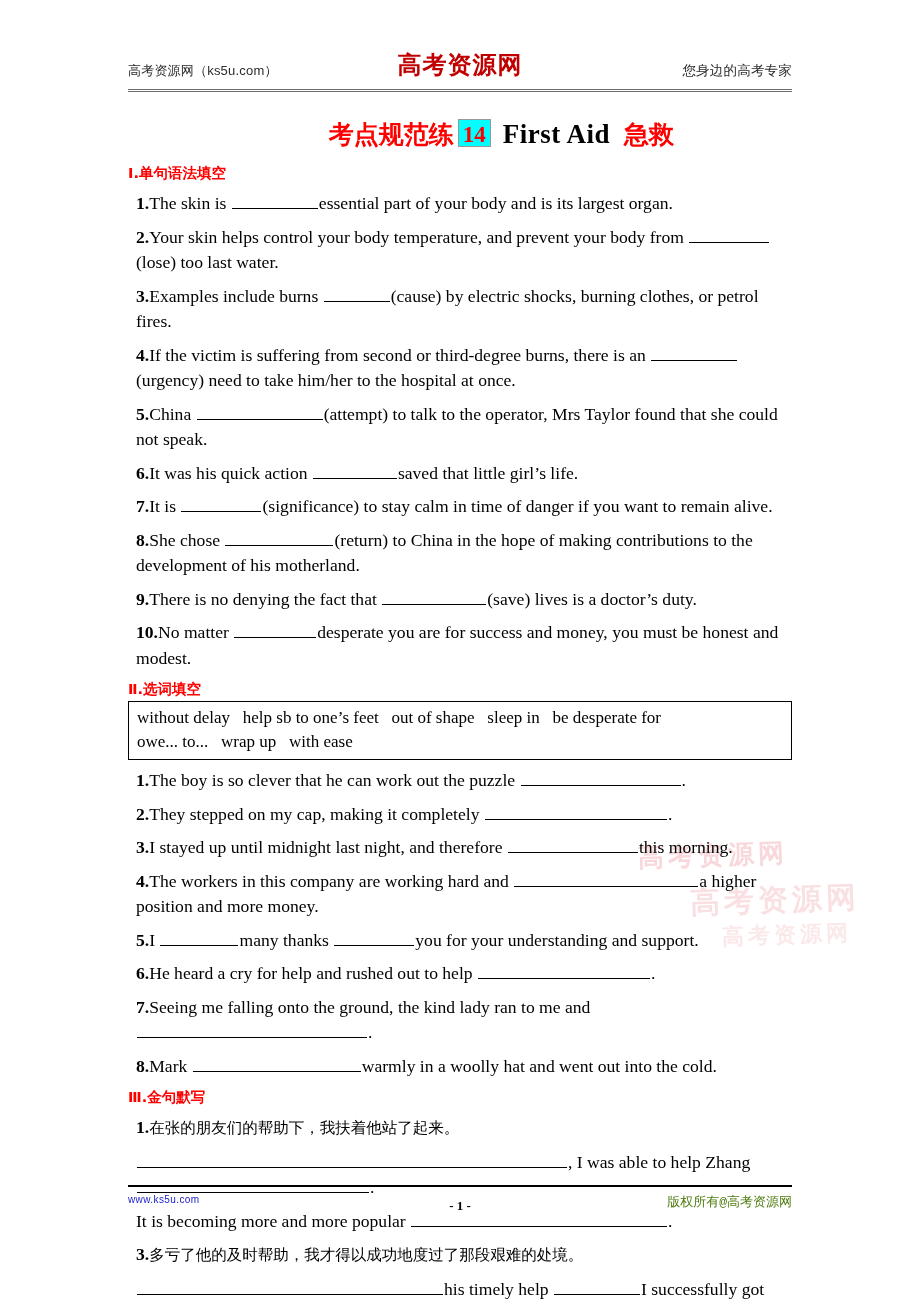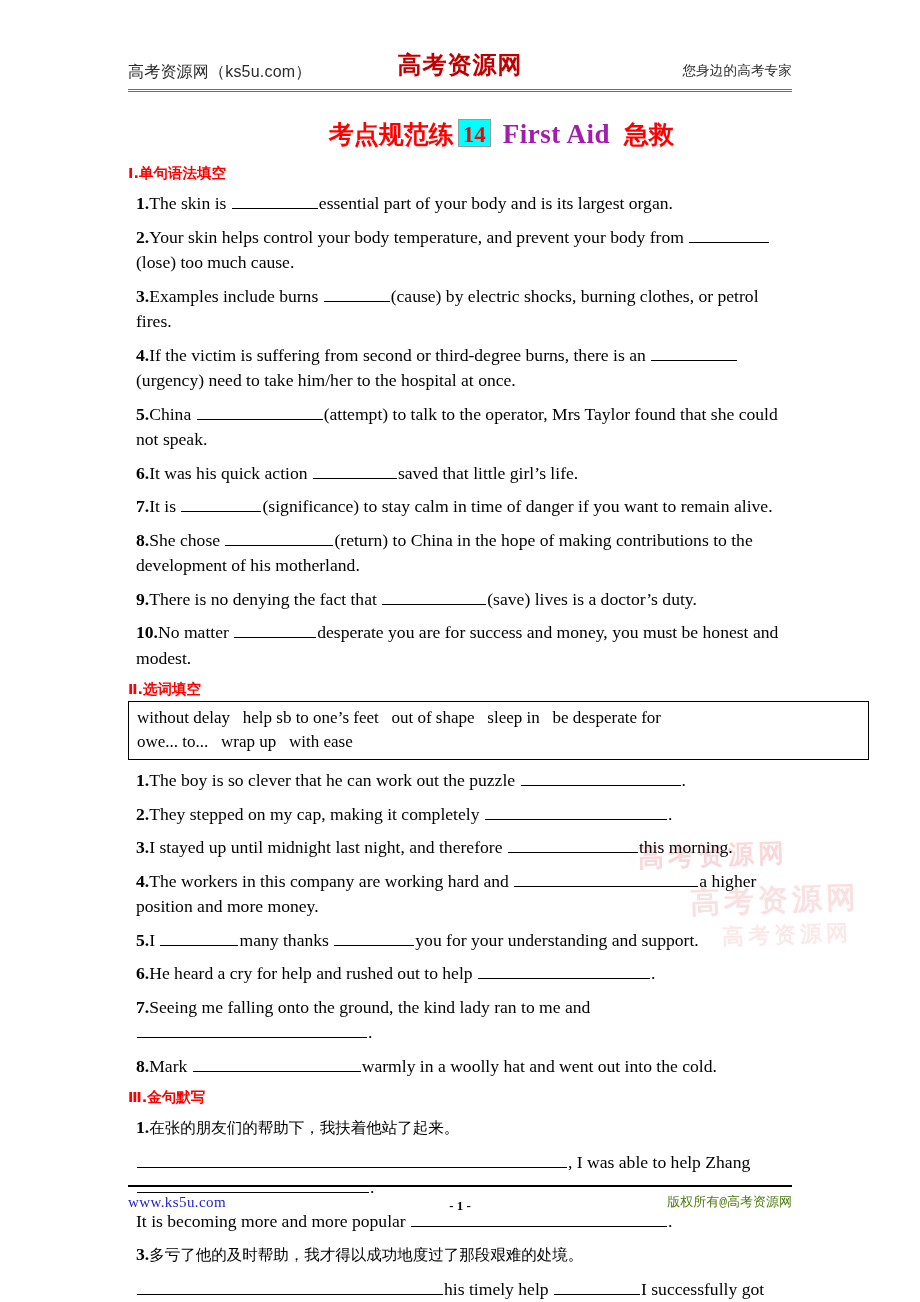--- a/index.html
+++ b/index.html
@@ -45,21 +45,21 @@
     position: absolute;
     left: 128px; top: 48px;
     width: 664px;
     height: 44px;
     border-bottom: 3px double #6d6d6d;
   }
   .header-left {
     position: absolute;
     left: 0; top: 14px;
     font-family: "Liberation Sans", sans-serif;
-    font-size: 16px;
+    font-size: 13px;
     color: #2b2b2b;
     letter-spacing: .2px;
   }
   .header-logo {
     position: absolute;
     left: 50%;
     transform: translateX(-50%);
     top: 1px;
     font-family: "DejaVu Sans", sans-serif;
     font-weight: bold;
@@ -103,21 +103,21 @@
     padding: 3px 4px 0 4px;
     margin: 0 12px 0 4px;
     border: 1px solid #999999;
     position: relative;
     top: -1px;
   }
   .title-en {
     font-family: "Liberation Serif", "DejaVu Serif", serif;
     font-weight: bold;
     font-size: 27px;
-    color: #a21caf;
+    color: #000000;
     letter-spacing: .5px;
     text-align: right;
   }
   .title-cn2 {
     font-family: "DejaVu Sans", sans-serif;
     font-weight: bold;
     font-size: 25px;
     color: #ff0000;
     margin-left: 14px;
   }
@@ -157,39 +157,39 @@
   .cn {
     font-family: "DejaVu Sans", sans-serif;
     font-size: 15.5px;
   }
 
   
   .wordbank {
     border: 1.5px solid #000000;
     padding: 4px 8px 5px 8px;
     margin: 2px 0 2px 0;
-    width: 741px;
+    width: 664px;
     font-size: 17px;
     line-height: 24px;
   }
   .wb-line { white-space: pre; }
 
   
   .footer {
     position: absolute;
     left: 128px; top: 1185px;
     width: 664px;
     border-top: 2px solid #000000;
     height: 36px;
   }
   .footer-left {
     position: absolute;
     left: 0; top: 7px;
-    font-family: Liberation Serif, serif;
-    font-size: 15px;
+    font-family: Liberation Sans, sans-serif;
+    font-size: 10px;
     color: #2222cc;
     letter-spacing: .4px;
   }
   .footer-center {
     position: absolute;
     left: 50%;
     transform: translateX(-50%);
     top: 11px;
     font-family: "Liberation Serif", serif;
     font-weight: bold;
@@ -224,21 +224,21 @@
     <span class="title-cn">考点规范练</span>
     <span class="title-num">14</span>
     <span class="title-en">First Aid</span>
     <span class="title-cn2">急救</span>
     <span style="width:118px"></span>
   </div>
 
   <div class="content" id="content-root">
       <div class="sec-head">Ⅰ.单句语法填空</div>
       <p class="q"><b class="qn">1.</b><span>The skin is </span><span class="blank" style="width: 86px;"></span><span>essential part of your body and is its largest organ.</span></p>
-      <p class="q"><b class="qn">2.</b><span>Your skin helps control your body temperature, and prevent your body from </span><span class="blank" style="width: 80px;"></span><span>(lose) too much cause.</span></p>
+      <p class="q"><b class="qn">2.</b><span>Your skin helps control your body temperature, and prevent your body from </span><span class="blank" style="width: 80px;"></span><span>(lose) too last water.</span></p>
       <p class="q"><b class="qn">3.</b><span>Examples include burns </span><span class="blank" style="width: 66px;"></span><span>(cause) by electric shocks, burning clothes, or petrol fires.</span></p>
       <p class="q"><b class="qn">4.</b><span>If the victim is suffering from second or third-degree burns, there is an </span><span class="blank" style="width: 86px;"></span><span>(urgency) need to take him/her to the hospital at once.</span></p>
       <p class="q"><b class="qn">5.</b><span>China </span><span class="blank" style="width: 126px;"></span><span>(attempt) to talk to the operator, Mrs Taylor found that she could not speak.</span></p>
       <p class="q"><b class="qn">6.</b><span>It was his quick action </span><span class="blank" style="width: 84px;"></span><span>saved that little girl’s life.</span></p>
       <p class="q"><b class="qn">7.</b><span>It is </span><span class="blank" style="width: 80px;"></span><span>(significance) to stay calm in time of danger if you want to remain alive.</span></p>
       <p class="q"><b class="qn">8.</b><span>She chose </span><span class="blank" style="width: 108px;"></span><span>(return) to China in the hope of making contributions to the development of his motherland.</span></p>
       <p class="q"><b class="qn">9.</b><span>There is no denying the fact that </span><span class="blank" style="width: 104px;"></span><span>(save) lives is a doctor’s duty.</span></p>
       <p class="q"><b class="qn">10.</b><span>No matter </span><span class="blank" style="width: 82px;"></span><span>desperate you are for success and money, you must be honest and modest.</span></p>
       <div class="sec-head">Ⅱ.选词填空</div>
       <div class="wordbank">

